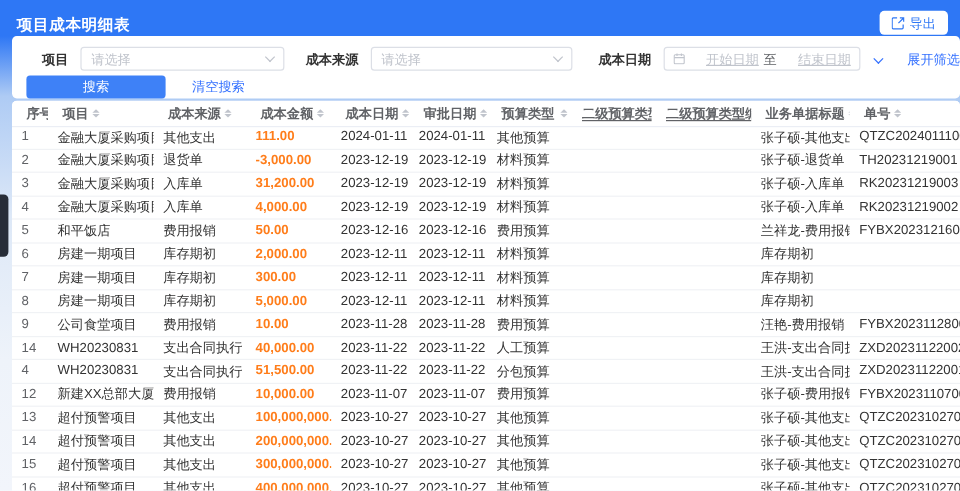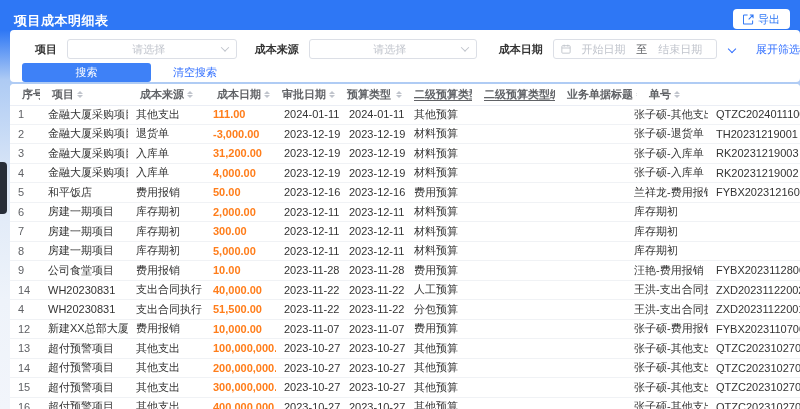--- a/index.html
+++ b/index.html
@@ -15,39 +15,39 @@
     color:#2e77f5;font-size:11px;display:flex;align-items:center;gap:4px;padding:0 10px;cursor:pointer;font-family:inherit;}
   .export-btn svg{display:block;}
   
   .card{position:absolute;left:10px;right:0;background:#fff;border-radius:4px;}
   .filter-card{top:30px;height:52px;}
   .table-card{top:84px;bottom:0;border-radius:4px 4px 0 0;overflow:hidden;}
   
   .filter-row{position:absolute;left:0;right:0;top:8px;height:22px;display:flex;align-items:center;}
   .f-label{font-size:11px;color:#333;font-weight:600;white-space:nowrap;}
   .select{height:20px;border:1px solid #dcdfe6;border-radius:3px;background:#fff;display:flex;align-items:center;
-    padding:0 8px;box-sizing:border-box;text-align:center;}
+    padding:0 8px;box-sizing:border-box;}
   .placeholder{font-size:11px;color:#c0c4cc;flex:1;}
   .chev{width:5px;height:5px;border-right:1.2px solid #c0c4cc;border-bottom:1.2px solid #c0c4cc;
     transform:rotate(45deg) translate(-1px,-1px);flex:none;}
   .chev.blue{border-color:#3370ff;margin-right:5px;transform:rotate(45deg);}
   #project-label{margin-left:25px;}
   #project-select{width:198px;margin-left:10px;}
   #source-label{margin-left:18px;}
   #source-select{width:196px;margin-left:10px;}
   #date-label{margin-left:22px;}
   .date-range{width:192px;margin-left:10px;height:20px;border:1px solid #dcdfe6;border-radius:3px;
     display:flex;align-items:center;padding:0 7px;box-sizing:border-box;gap:4px;}
-  .date-range .placeholder{text-align:center;}
+  .date-range .placeholder{text-align:right;text-decoration:underline;}
   .to-label{font-size:11px;color:#606266;flex:none;}
   .expand-link{margin-left:12px;display:flex;align-items:center;color:#3370ff;font-size:11px;font-weight:500;
     cursor:pointer;white-space:nowrap;gap:16px;}
   
   .btn-row{position:absolute;left:0;top:32px;height:20px;display:flex;align-items:center;}
-  .search-btn{margin-left:12px;width:129px;height:19px;background:#3e81f7;color:#fff;border:none;border-radius:3px;
+  .search-btn{margin-left:12px;width:116px;height:19px;background:#3e81f7;color:#fff;border:none;border-radius:3px;
     font-size:11px;font-family:inherit;cursor:pointer;}
   .clear-link{margin-left:22px;color:#3370ff;font-size:11px;cursor:pointer;}
   
   .thead{display:flex;height:21px;align-items:center;border-bottom:1px solid #ebeef5;background:#fff;}
   .th{font-size:11px;color:#606266;font-weight:600;display:flex;align-items:center;white-space:nowrap;overflow:hidden;
     box-sizing:border-box;padding-left:12px;flex:none;height:100%;}
   .th.und > span{text-decoration:underline;text-underline-offset:2px;}
   .sort{display:inline-flex;flex-direction:column;margin-left:3px;gap:1px;flex:none;}
   .sort i{display:block;width:0;height:0;border-left:3px solid transparent;border-right:3px solid transparent;}
   .sort .up{border-bottom:3.5px solid #c0c4cc;}
@@ -126,20 +126,27 @@
           <i class="dn"></i>
         </span>
       </div>
       <div class="th c2">
         <span>成本来源</span>
         <span class="sort">
           <i class="up"></i>
           <i class="dn"></i>
         </span>
       </div>
+      <div class="th c3">
+        <span>成本金额</span>
+        <span class="sort">
+          <i class="up"></i>
+          <i class="dn"></i>
+        </span>
+      </div>
       <div class="th c4">
         <span>成本日期</span>
         <span class="sort">
           <i class="up"></i>
           <i class="dn"></i>
         </span>
       </div>
       <div class="th c5">
         <span>审批日期</span>
         <span class="sort">

